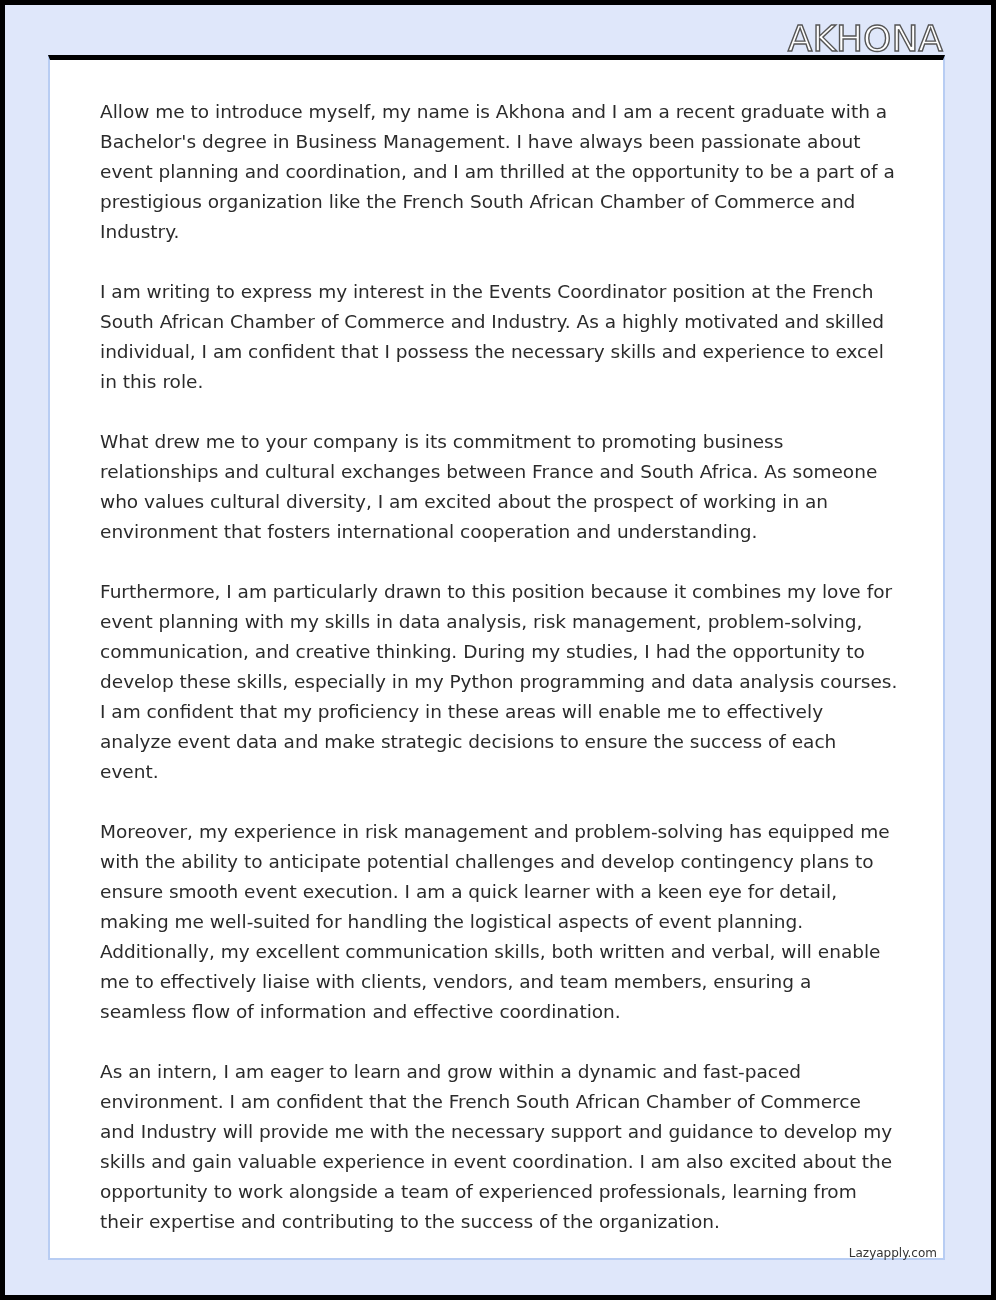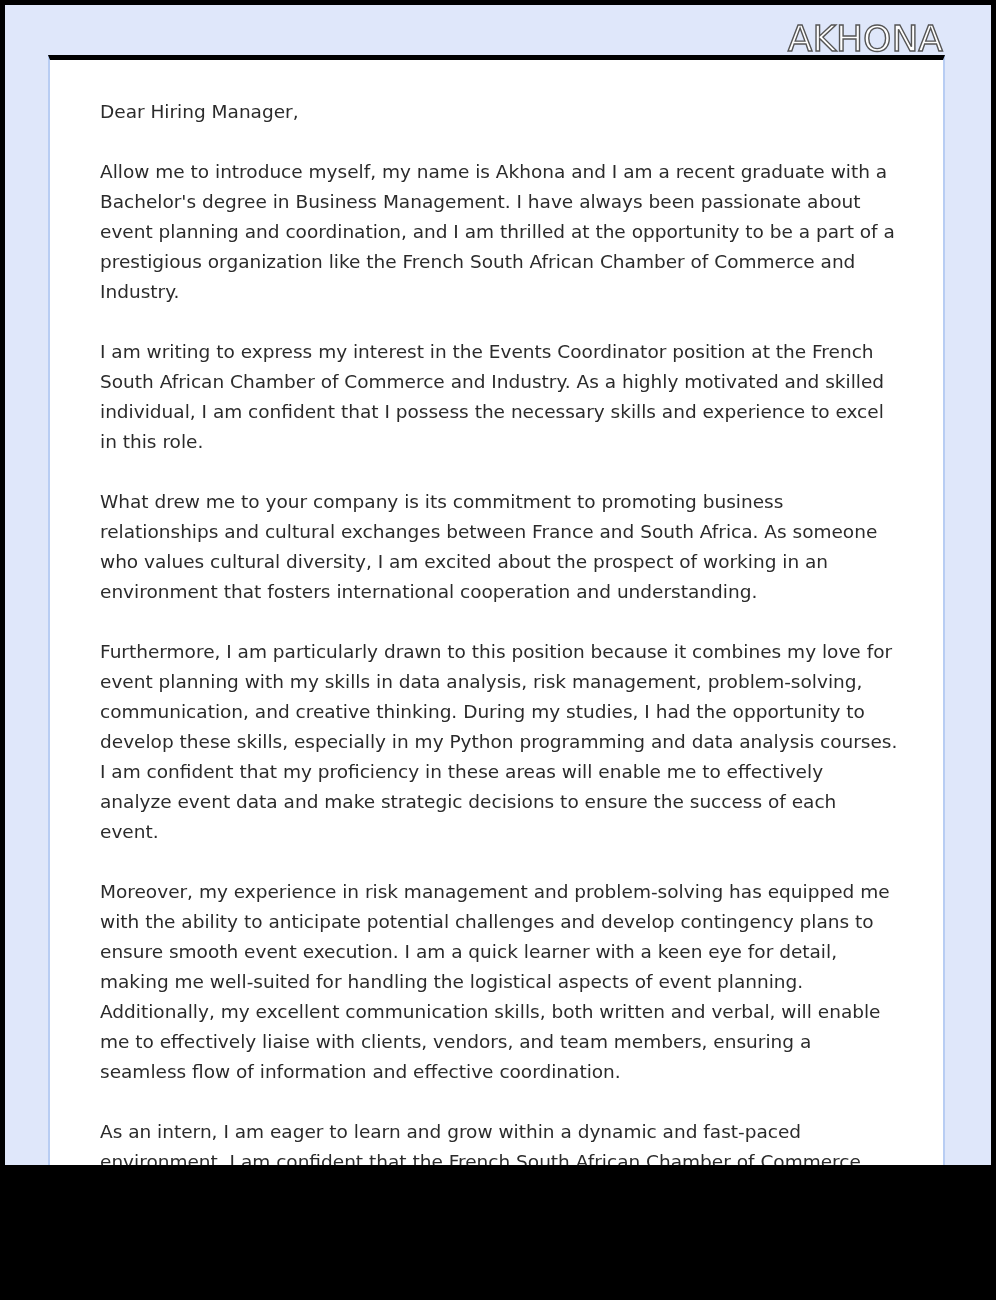--- a/index.html
+++ b/index.html
@@ -3,21 +3,21 @@
 <meta charset="utf-8">
 <style>
   html, body { margin: 0; padding: 0; }
   body {
     width: 996px; height: 1300px; overflow: hidden;
     background: #000;
     position: relative;
     font-family: "DejaVu Sans", sans-serif;
   }
   .frame {
-    position: absolute; left: 5px; top: 5px; width: 986px; height: 1160px;
+    position: absolute; left: 5px; top: 5px; width: 986px; height: 1290px;
     background: #dfe7fa; overflow: hidden;
   }
   .brand {
     position: absolute; right: 48px; top: 14px;
     font-family: "DejaVu Sans", sans-serif;
     font-size: 36px; letter-spacing: 0px;
     color: #ffffff;
     -webkit-text-stroke: 1.4px #555;
     line-height: 40px;
   }
@@ -40,21 +40,20 @@
     font-size: 12px; color: #333;
   }
 </style>
 </head>
 <body>
 
 <div class="frame">
   <div class="brand">AKHONA</div>
   <div class="card"></div>
   <div class="text">
-    <p>Dear Hiring Manager,</p>
     <p>Allow me to introduce myself, my name is Akhona and I am a recent graduate with a Bachelor's degree in Business Management. I have always been passionate about event planning and coordination, and I am thrilled at the opportunity to be a part of a prestigious organization like the French South African Chamber of Commerce and Industry.</p>
     <p>I am writing to express my interest in the Events Coordinator position at the French South African Chamber of Commerce and Industry. As a highly motivated and skilled individual, I am confident that I possess the necessary skills and experience to excel in this role.</p>
     <p>What drew me to your company is its commitment to promoting business relationships and cultural exchanges between France and South Africa. As someone who values cultural diversity, I am excited about the prospect of working in an environment that fosters international cooperation and understanding.</p>
     <p>Furthermore, I am particularly drawn to this position because it combines my love for event planning with my skills in data analysis, risk management, problem-solving, communication, and creative thinking. During my studies, I had the opportunity to develop these skills, especially in my Python programming and data analysis courses. I am confident that my proficiency in these areas will enable me to effectively analyze event data and make strategic decisions to ensure the success of each event.</p>
     <p>Moreover, my experience in risk management and problem-solving has equipped me with the ability to anticipate potential challenges and develop contingency plans to ensure smooth event execution. I am a quick learner with a keen eye for detail, making me well-suited for handling the logistical aspects of event planning. Additionally, my excellent communication skills, both written and verbal, will enable me to effectively liaise with clients, vendors, and team members, ensuring a seamless flow of information and effective coordination.</p>
     <p>As an intern, I am eager to learn and grow within a dynamic and fast-paced environment. I am confident that the French South African Chamber of Commerce and Industry will provide me with the necessary support and guidance to develop my skills and gain valuable experience in event coordination. I am also excited about the opportunity to work alongside a team of experienced professionals, learning from their expertise and contributing to the success of the organization.</p>
 
   </div>
   <div class="footer-mark">Lazyapply.com</div>
 </div>

